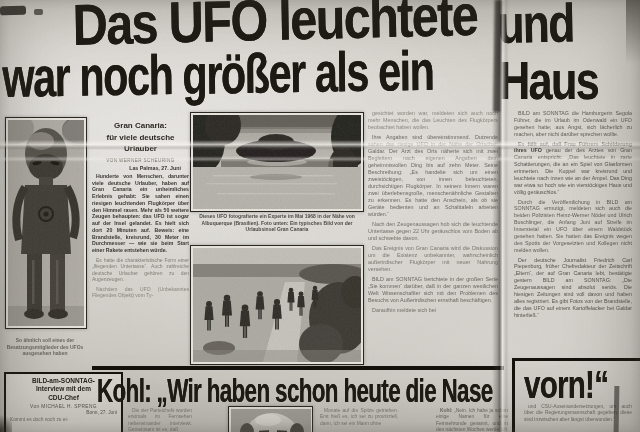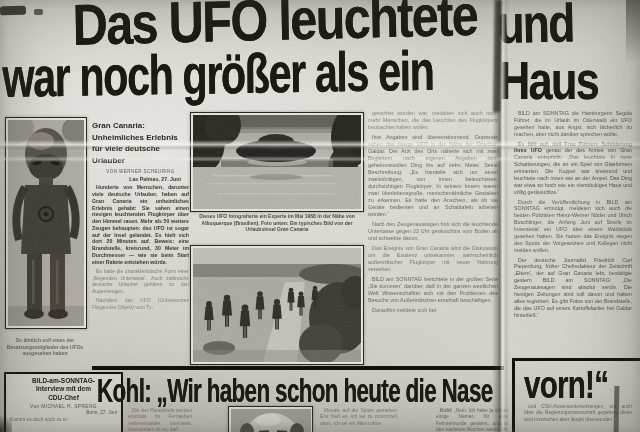--- a/index.html
+++ b/index.html
@@ -19,21 +19,21 @@
   .hl1{left:72px;top:-9px;font-size:58px;letter-spacing:-2px;transform:scaleX(0.84) rotate(-1.2deg);}
   .hl1f{left:497px;top:-7px;font-size:54px;letter-spacing:-2px;transform:scaleX(0.82) rotate(-1deg);}
   .hl2{left:2px;top:45px;font-size:56px;letter-spacing:-2px;transform:scaleX(0.74) rotate(-0.7deg);}
   .hl2f{left:499px;top:49px;font-size:54px;letter-spacing:-2px;transform:scaleX(0.80);}
   
   .photo{border:1px solid #2b2823;background:#e9e6df;padding:2px;box-shadow:0 0 3px rgba(50,47,42,0.35);}
   .photo svg{display:block;}
   
   .cap{font-weight:bold;text-align:center;line-height:1.3;}
   .col p{margin:0 0 3px 0;text-align:justify;text-indent:4px;line-height:1.3;}
-  .kicker span{display:block;font-weight:bold;}
+  .kicker span{display:block;text-align:center;font-weight:bold;}
   .b{font-weight:bold;}
   
   .ibox{border:2.5px solid #17140f;background:rgba(235,232,225,0.55);padding:3px 4px;overflow:hidden;}
   .ibox .t{display:block;text-align:center;font-weight:bold;font-size:6.5px;line-height:1.3;color:#26231e;}
   
   .rule{background:#15120d;}
   
   .over{z-index:5;pointer-events:none;}
   .grain{z-index:6;pointer-events:none;mix-blend-mode:multiply;opacity:.4;}
   .vignette{z-index:7;pointer-events:none;left:0;top:0;width:640px;height:432px;
@@ -94,21 +94,20 @@
     <span class="t">Interview mit dem</span>
     <span class="t">CDU-Chef</span>
     <div style="font-size:4.8px;text-align:center;letter-spacing:0.4px;color:#57534d;margin-top:2px;">Von MICHAEL H. SPRENG</div>
     <div style="font-size:4.8px;text-align:right;color:#57534d;margin-top:1px;">Bonn, 27. Juni</div>
     <div style="font-size:4.8px;color:#716d66;margin-top:2px;">Kommt es doch noch zu ei-</div>
   </div>
 
   <div class="abs col" style="left:92px;top:120px;width:97px;">
     <div class="kicker" style="font-size:8px;line-height:1.45;color:#2d2a24;">
       <span>Gran Canaria:</span>
-      <span>Unheimliches Erlebnis</span>
       <span>für viele deutsche</span>
       <span>Urlauber</span>
     </div>
     <div style="font-size:4.6px;text-align:center;letter-spacing:0.4px;color:#5f5b53;margin-top:3px;">VON WERNER SCHEURING</div>
     <div style="font-size:5.3px;font-weight:bold;text-align:right;padding-right:8px;color:#3b3832;margin:2px 0 2px;">Las Palmas, 27. Juni</div>
     <p style="font-size:5.2px;font-weight:bold;color:#3b3832;">Hunderte von Menschen, darunter viele deutsche Urlauber, haben auf Gran Canaria ein unheimliches Erlebnis gehabt: Sie sahen einen riesigen leuchtenden Flugkörper über den Himmel rasen. Mehr als 50 weitere Zeugen behaupten: das UFO ist sogar auf der Insel gelandet. Es hielt sich dort 20 Minuten auf. Beweis: eine Brandstelle, kreisrund, 30 Meter im Durchmesser — wie sie beim Start einer Rakete entstehen würde.</p>
     <p style="font-size:5px;color:#827e76;">Es hatte die charakteristische Form einer „fliegenden Untertasse“. Auch zahlreiche deutsche Urlauber gehören zu den Augenzeugen.</p>
     <p style="font-size:5px;color:#8a867e;">Nachdem das UFO (Unbekanntes Fliegendes Objekt) vom Ty-</p>
   </div>
 

